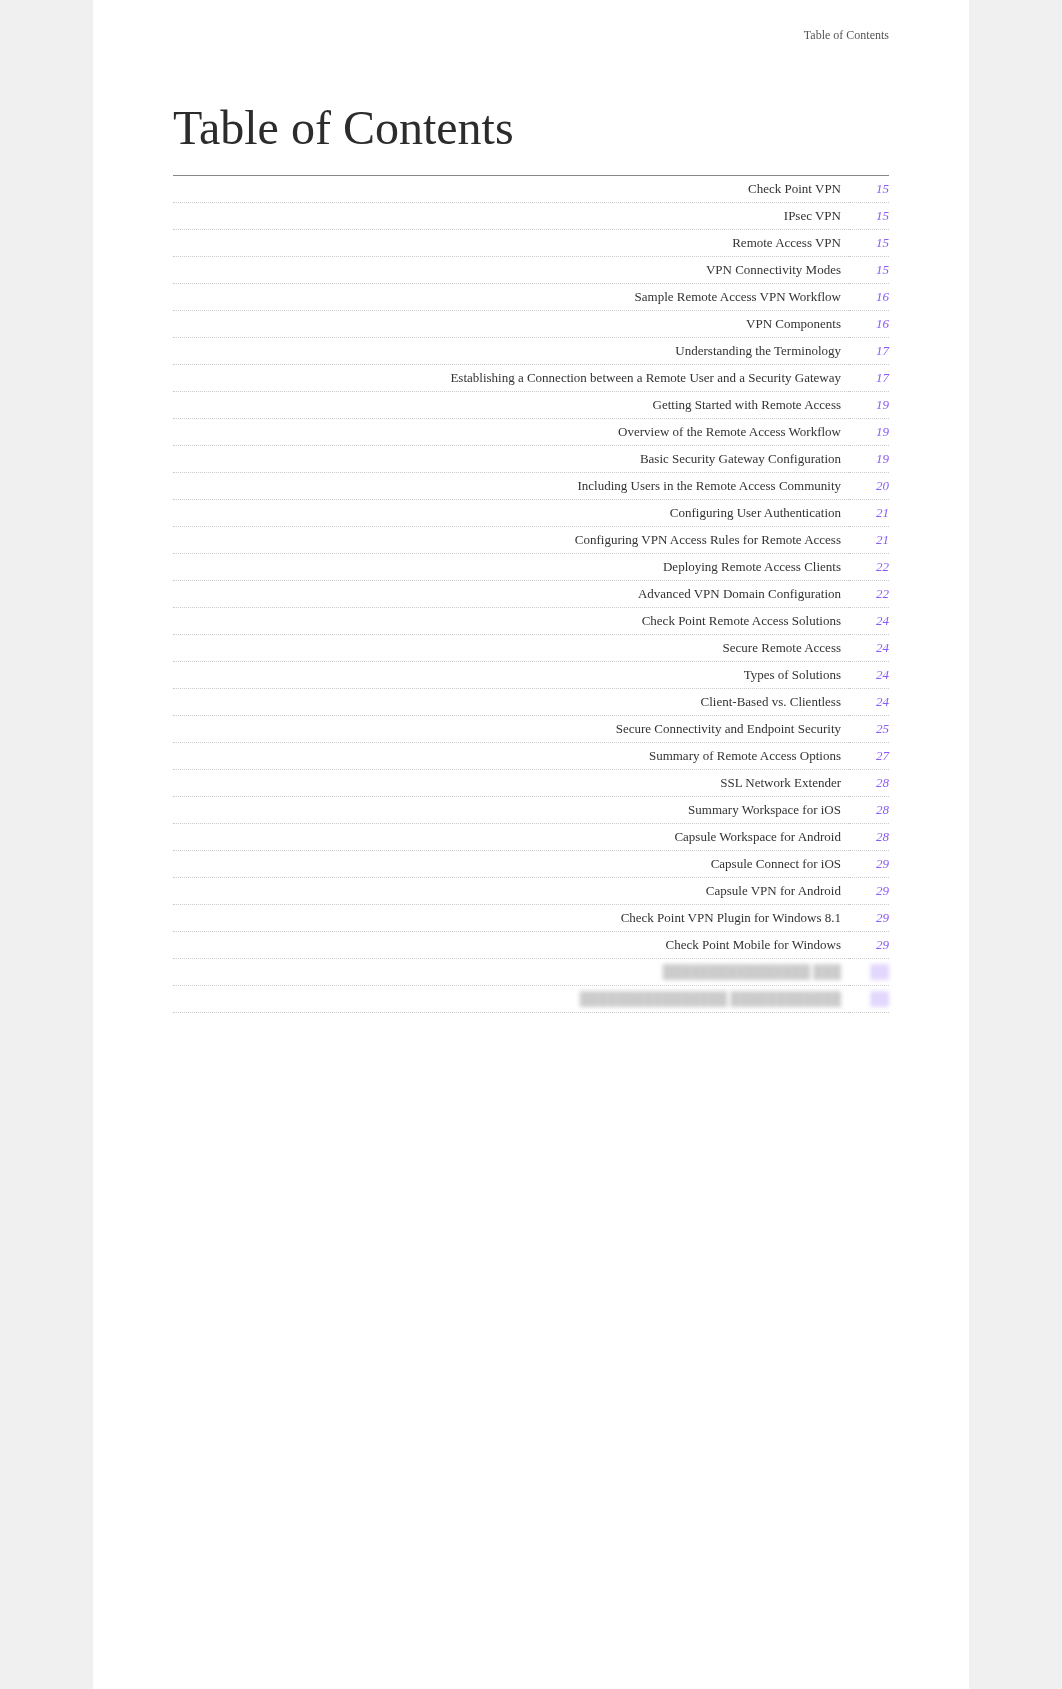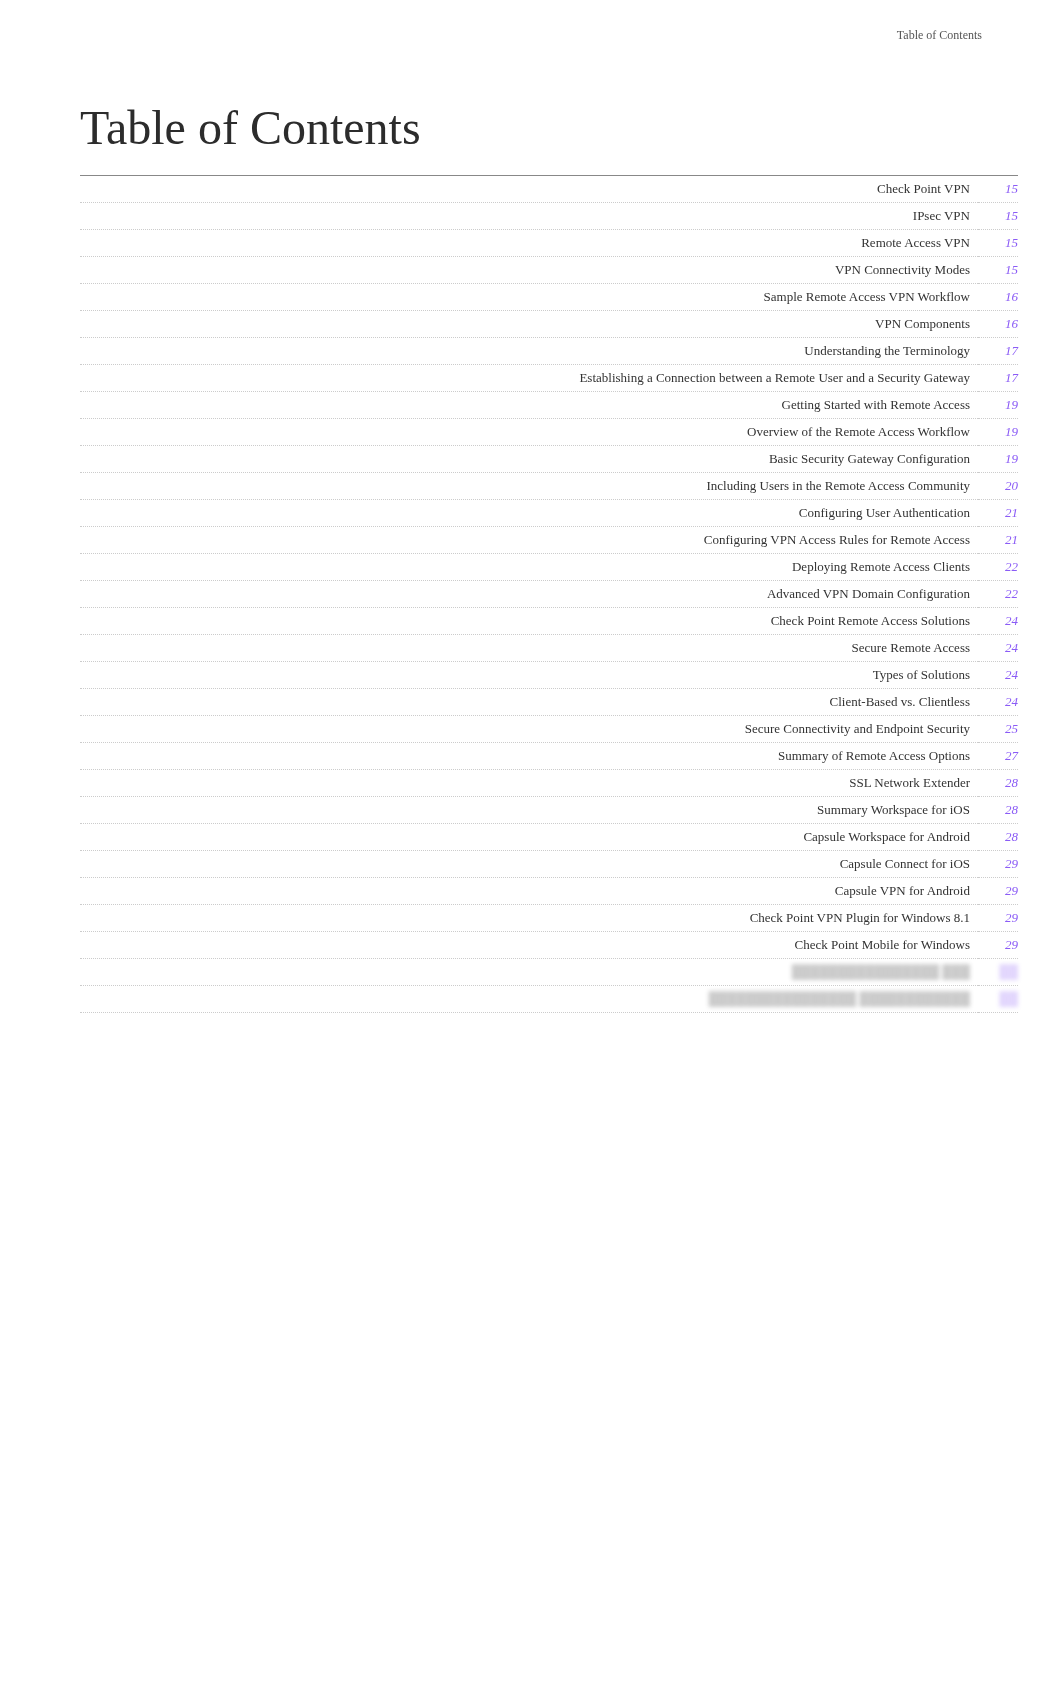--- a/index.html
+++ b/index.html
@@ -11,25 +11,25 @@
     body {
       background: #f0f0f0;
       font-family: Georgia, 'Times New Roman', Times, serif;
       display: flex;
       justify-content: center;
       align-items: flex-start;
       min-height: 100vh;
     }
 
     .page {
-      width: 1062px;
+      width: 876px;
       min-height: 1689px;
       background: #ffffff;
       position: relative;
-      padding: 40px 44px 80px 80px;
+      padding: 40px 80px 80px 80px;
     }
 
     .header-label {
       position: absolute;
       top: 28px;
       right: 80px;
       font-size: 12px;
       color: #555;
       font-family: Georgia, serif;
       font-style: normal;

